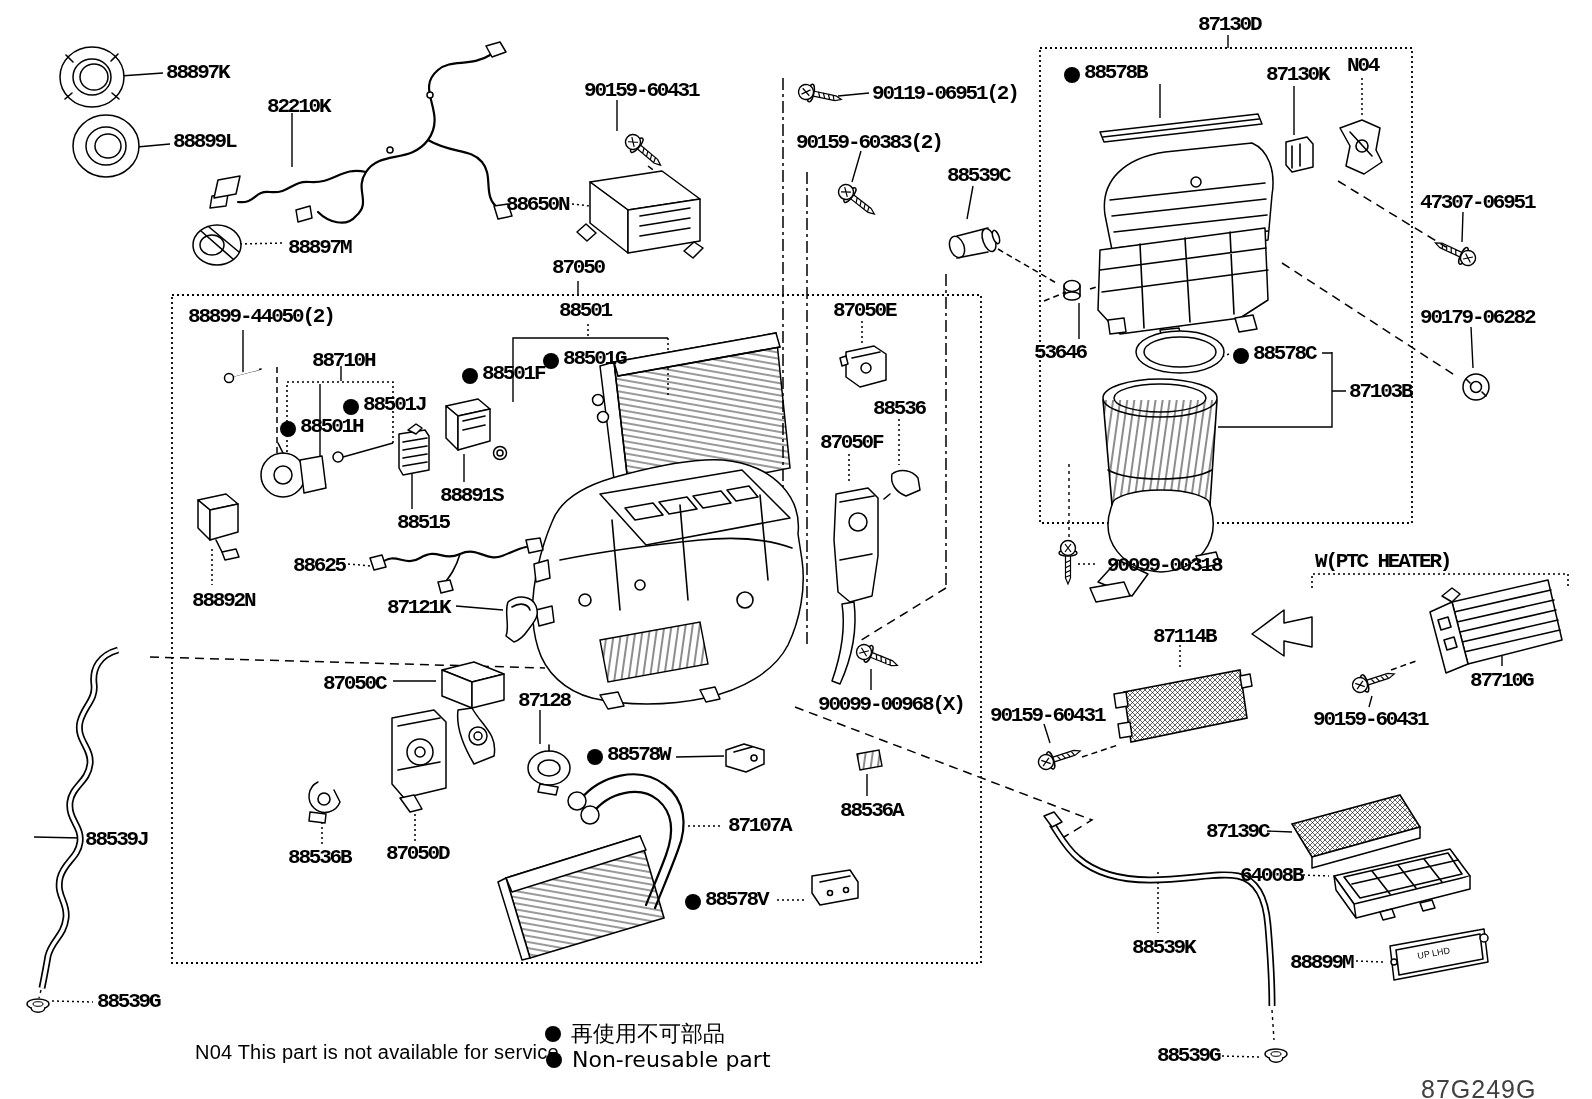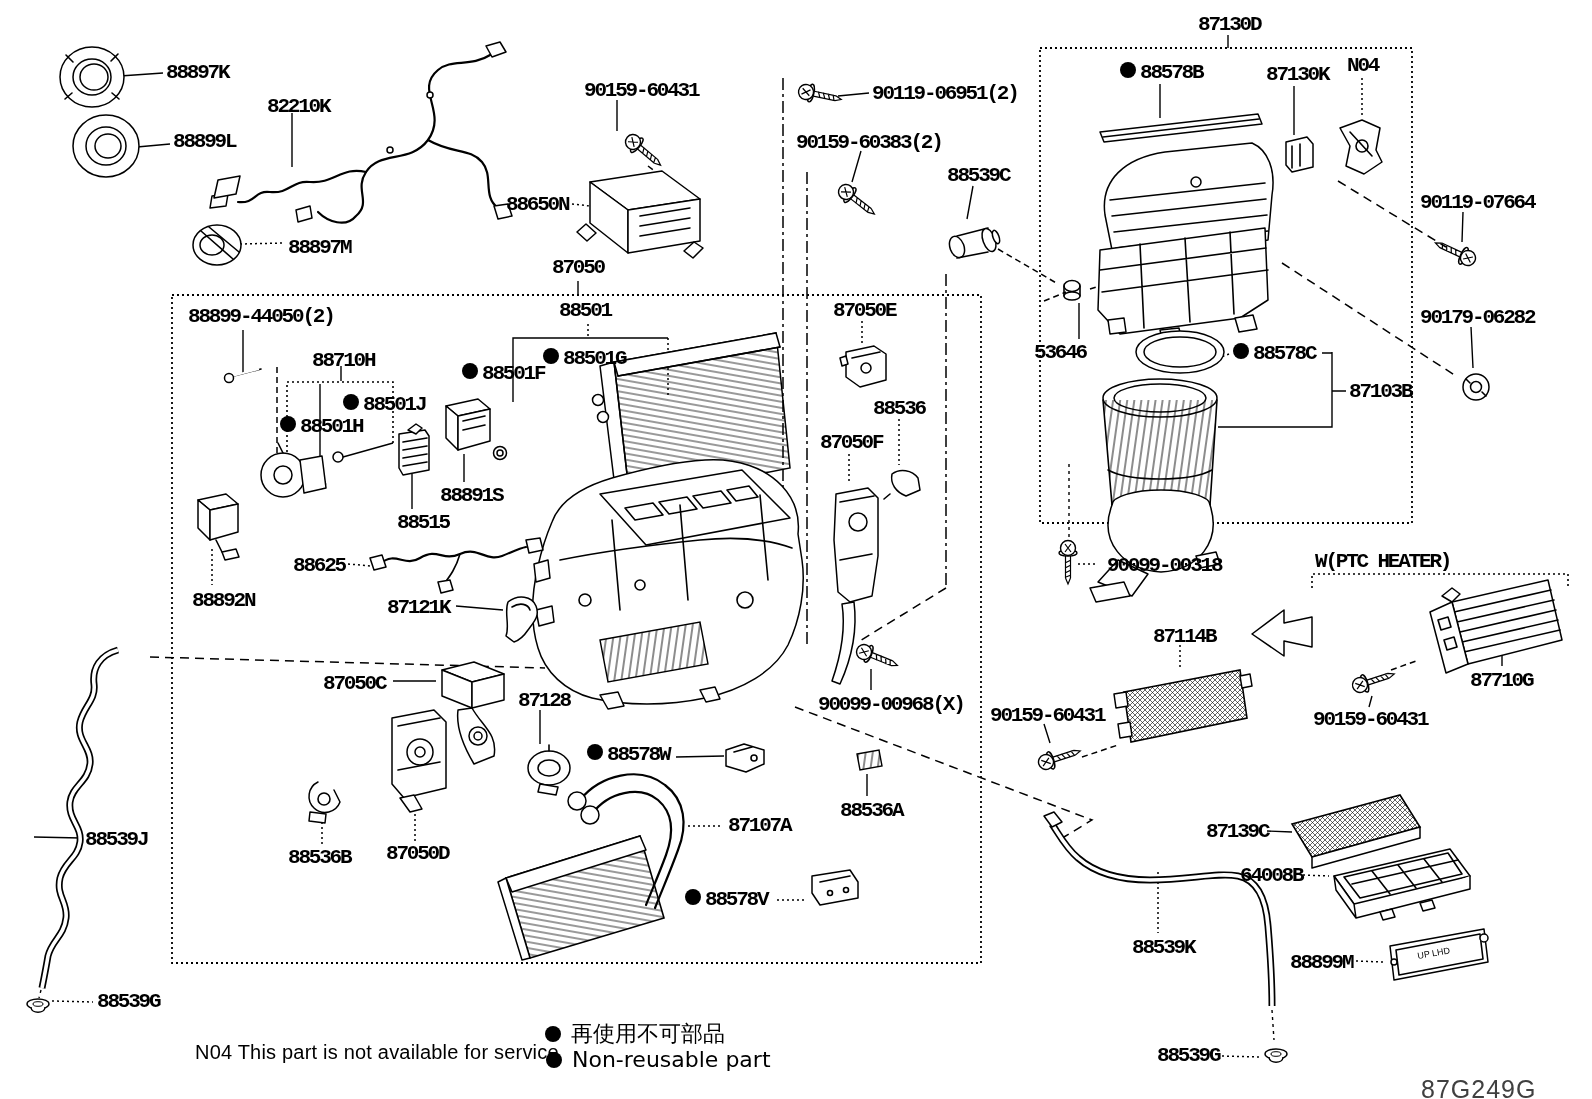--- a/index.html
+++ b/index.html
@@ -1,20 +1,20 @@
 <!DOCTYPE html>
 <html><head>
 <meta charset="utf-8">
 <style>
   html,body{margin:0;padding:0;background:#fff;}
   #stage{position:relative;width:1592px;height:1099px;background:#fff;overflow:hidden;
          font-family:"Liberation Sans",sans-serif;}
   #art{position:absolute;left:0;top:0;}
   .lbl{position:absolute;font:700 21px "Liberation Mono",monospace;letter-spacing:-2.2px;
-       color:#000;white-space:nowrap;display:flex;align-items:flex-start;gap:4px;line-height:1;}
+       color:#000;white-space:nowrap;display:flex;align-items:flex-end;gap:4px;line-height:1;}
   .dot{width:16px;height:16px;border-radius:50%;background:#000;flex:none;display:inline-block;}
   .note{position:absolute;font:400 20px "Liberation Sans",sans-serif;letter-spacing:0.2px;color:#000;}
   .legend-row{position:absolute;display:flex;align-items:center;gap:10px;color:#000;}
   .legend-text{font:400 22px "DejaVu Sans",sans-serif;text-align:right;}
   .code{position:absolute;font:400 25px "Liberation Sans",sans-serif;letter-spacing:1px;color:#404040;margin-top:21px;}
   
   .s  {stroke:#000;fill:none;stroke-width:1.6;stroke-linejoin:round;stroke-linecap:round;}
   .p  {stroke:#000;fill:#fff;stroke-width:1.5;stroke-linejoin:round;stroke-linecap:round;}
   .sl {stroke:#000;fill:none;stroke-width:1.4;}
   .dl {stroke:#000;fill:none;stroke-width:1.5;stroke-dasharray:2 3;}
@@ -442,32 +442,32 @@
     </div>
 <div class="lbl" style="left:796px;top:132px">
       <span>90159-60383(2)</span>
     </div>
 <div class="lbl" style="left:947px;top:165px">
       <span>88539C</span>
     </div>
 <div class="lbl" style="left:1198px;top:14px">
       <span>87130D</span>
     </div>
-<div class="lbl" style="left:1120px;top:62px">
+<div class="lbl" style="left:1064px;top:62px">
       <span class="dot"></span>
       <span>88578B</span>
     </div>
 <div class="lbl" style="left:1266px;top:64px">
       <span>87130K</span>
     </div>
 <div class="lbl" style="left:1347px;top:55px">
       <span>N04</span>
     </div>
 <div class="lbl" style="left:1420px;top:192px">
-      <span>90119-07664</span>
+      <span>47307-06951</span>
     </div>
 <div class="lbl" style="left:1420px;top:307px">
       <span>90179-06282</span>
     </div>
 <div class="lbl" style="left:552px;top:257px">
       <span>87050</span>
     </div>
 <div class="lbl" style="left:559px;top:300px">
       <span>88501</span>
     </div>

